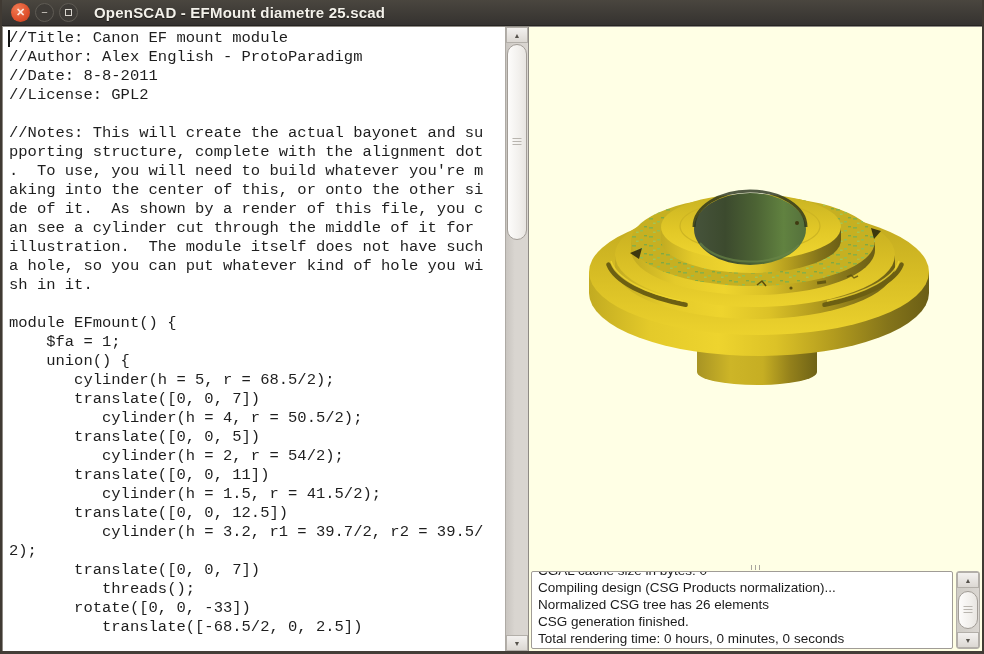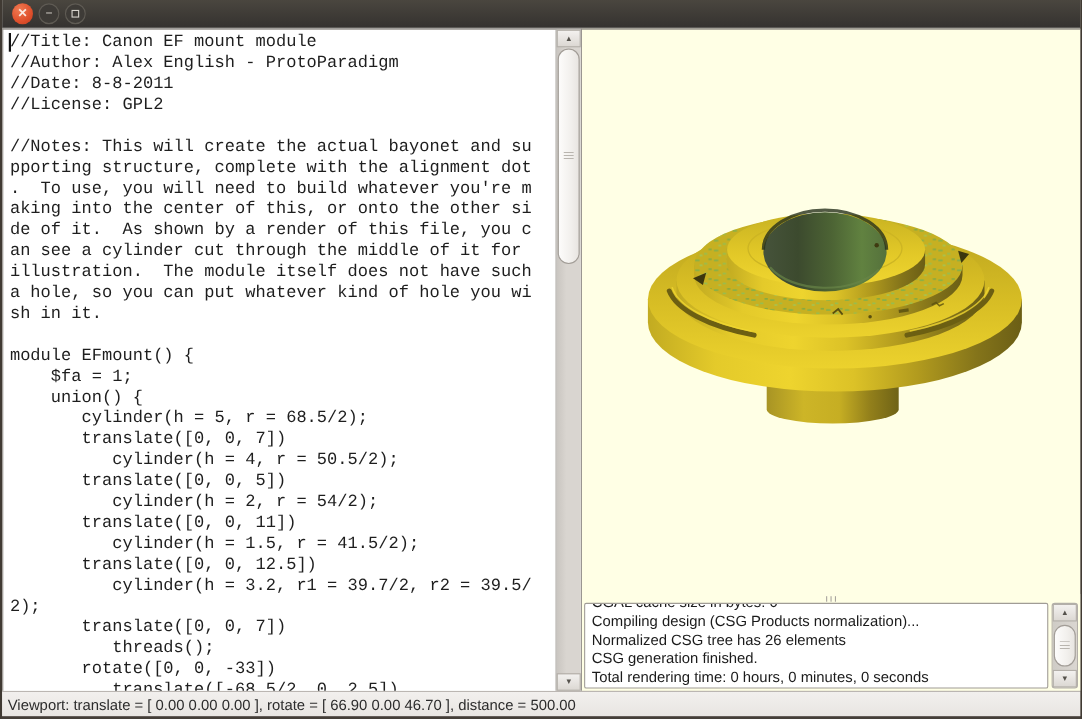--- a/index.html
+++ b/index.html
@@ -84,20 +84,21 @@
   <div class="titlebar">
     <div class="winbtn close">
       <span>✕</span>
     </div>
     <div class="winbtn plain">
       <span>−</span>
     </div>
     <div class="winbtn plain">
       <span class="sq"></span>
     </div>
+    <span class="title-text">OpenSCAD - EFMount diametre 25.scad</span>
   </div>
 
   <div class="main">
 
     <div class="editor-pane">
       <div class="editor-text">
         <pre>//Title: Canon EF mount module
 //Author: Alex English - ProtoParadigm
 //Date: 8-8-2011
 //License: GPL2
@@ -249,16 +250,13 @@
             </div>
           </div>
           <div class="sb-btn">
             <span>▼</span>
           </div>
         </div>
       </div>
     </div>
   </div>
 
-  <div class="statusbar">
-    <span>Viewport: translate = [ 0.00 0.00 0.00 ], rotate = [ 66.90 0.00 46.70 ], distance = 500.00</span>
-  </div>
 </div>
 
 </body></html>

